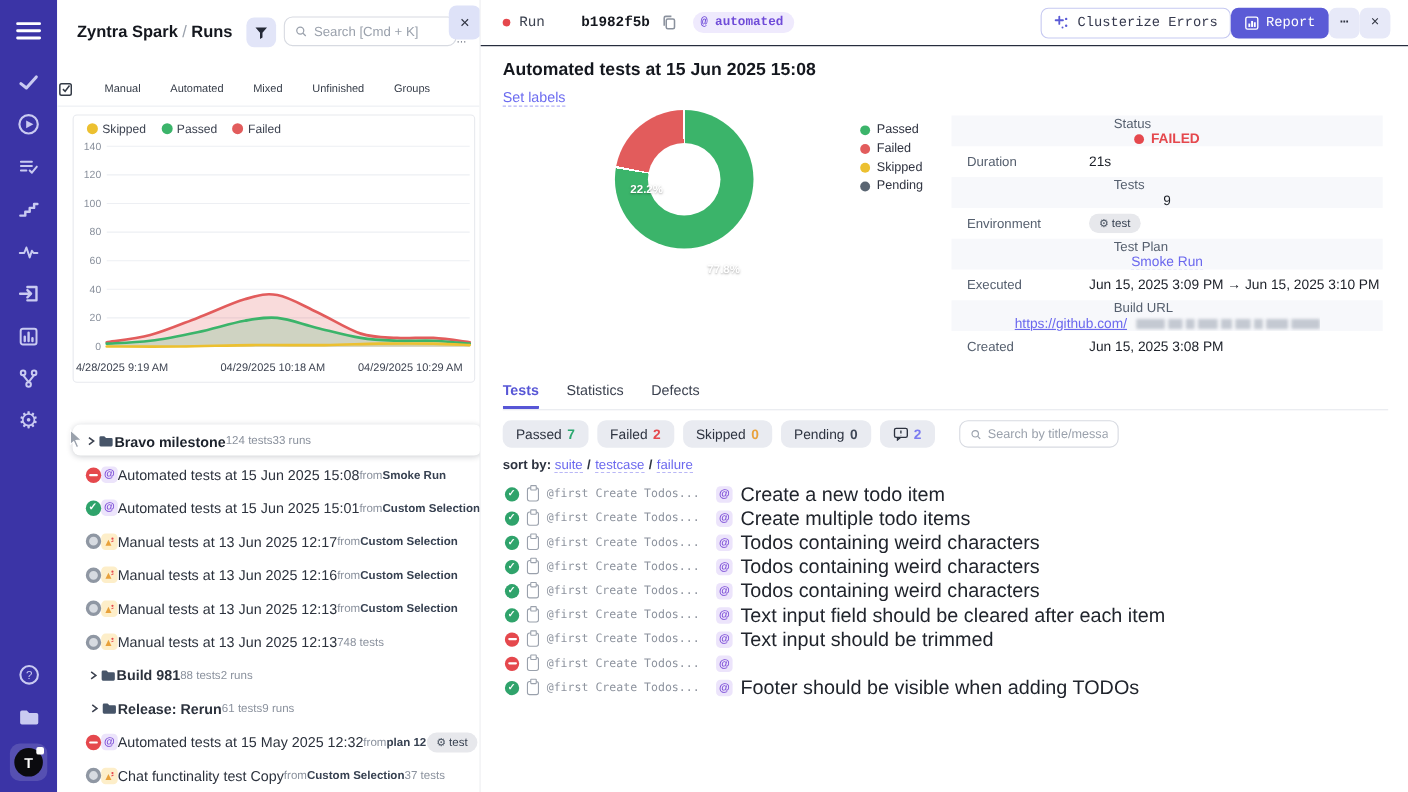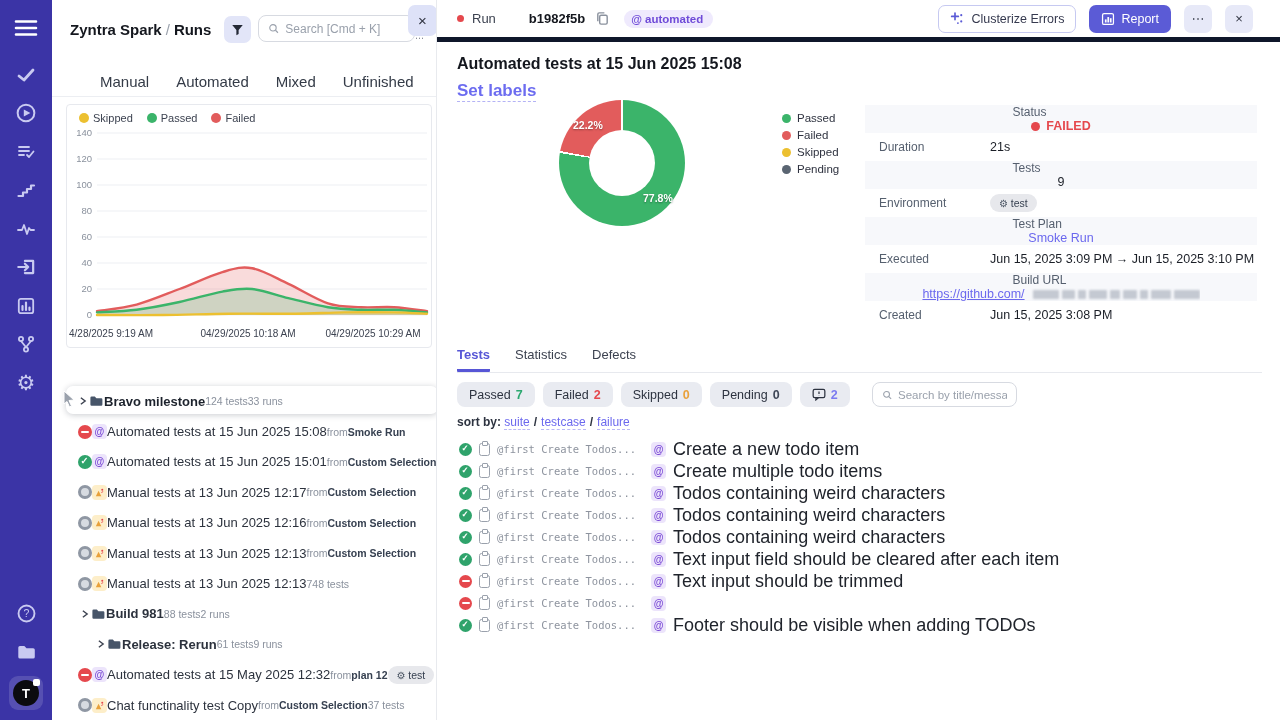--- a/index.html
+++ b/index.html
@@ -21,21 +21,21 @@
   #breadcrumb { position:absolute; left:18px; top:21px; font-size:15px; font-weight:bold; color:#14171e; }
   #breadcrumb .sep { color:#9aa1ac; font-weight:normal; padding:0 4px; }
   #filter-btn { position:absolute; left:172px; top:16px; width:27px; height:27px; background:#e2e5f8; border-radius:7px; display:flex; align-items:center; justify-content:center; cursor:pointer; }
   .search-box { display:flex; align-items:center; gap:6px; border:1px solid #d7dae1; border-radius:8px; background:#fff; padding:0 9px; }
   #lp-search { position:absolute; left:206px; top:15px; width:157px; height:27px; }
   .search-box input { border:none; outline:none; font-size:12px; color:#374151; width:100%; font-family:"Liberation Sans",sans-serif; }
   .search-box input::placeholder { color:#9aa1ac; }
   #lp-close { position:absolute; left:356px; top:5px; width:29px; height:31px; background:#dee2f8; border-radius:7px; font-size:15px; color:#2f3340; display:flex; align-items:center; justify-content:center; cursor:pointer; z-index:4; }
   #lp-close-dots { position:absolute; left:363px; top:33px; font-size:9px; color:#5b6170; z-index:3; letter-spacing:1px; }
 
-  #lp-tabs { position:absolute; left:0; top:66px; width:100%; height:31px; display:flex; align-items:center; gap:27px; padding-left:21px; border-bottom:1px solid #eceef2; font-size:15px; color:#343b47; }
+  #lp-tabs { position:absolute; left:0; top:66px; width:100%; height:31px; display:flex; align-items:center; gap:27px; border-bottom:1px solid #eceef2; font-size:10px; color:#343b47; }
   #lp-tabs .tab { cursor:pointer; }
 
   
   #chart-card { position:absolute; left:14px; top:104px; width:366px; height:244px; border:1px solid #e7e9ee; border-radius:4px; background:#fff; }
   #chart-legend { position:absolute; left:12px; top:7px; display:flex; gap:14px; font-size:11px; color:#3c4250; align-items:center; }
   .dot { display:inline-block; width:10px; height:10px; border-radius:50%; margin-right:4px; vertical-align:-1px; }
   #runs-chart-svg { position:absolute; left:0; top:20px; }
 
   
   #run-list { position:absolute; left:0; top:386px; width:100%; }
@@ -57,39 +57,39 @@
   .kind-auto { background:#ece4fb; color:#7a4ad6; font-weight:bold; font-size:10px; }
   .kind-auto::before { content:"@"; }
   .kind-manual { background:#fdeec9; }
   .chev { flex:0 0 10px; }
   .hover-card { position:absolute; left:14px; right:-2px; top:0; height:28px; background:#fff; border-radius:7px; box-shadow:0 1px 6px rgba(15,23,42,.22); z-index:1; }
   .folder-row > *:not(.hover-card) { position:relative; z-index:2; }
   #cursor { position:absolute; left:10px; top:390px; z-index:5; }
 
   
   #right-panel { position:absolute; left:437px; top:0; width:843px; height:720px; background:#fff; }
-  #rp-topbar { position:absolute; left:0; top:0; width:100%; height:42px; border-bottom:5px solid #0f172a; display:flex; align-items:center; padding:0 27px 0 20px; gap:8px; }
+  #rp-topbar { position:absolute; left:0; top:0; width:100%; height:42px; border-bottom:1px solid #0f172a; display:flex; align-items:center; padding:0 16px 0 20px; gap:8px;font-family:Liberation Mono, monospace; }
   .red-dot { width:7px; height:7px; border-radius:50%; background:#e5484d; }
   #run-label { font-size:13px; color:#3c4250; }
   #run-id { font-size:13px; font-weight:bold; color:#14171e;margin-left:25px; }
   #copy-btn { cursor:pointer; display:flex; margin-left:2px; }
   #auto-badge { background:#efeafd; color:#6f4bd8; font-size:11.5px; font-weight:bold; border-radius:10px; padding:3px 10px 3px 7px; margin-left:6px; }
   #auto-badge::before { content:"@ "; font-size:11px; }
-  #rp-actions { margin-left:auto; display:flex; gap:13px; }
+  #rp-actions { margin-left:auto; display:flex; gap:0; }
   #clusterize-btn { height:28px; border:1px solid #c6c9f1; border-radius:7px; background:#fff; display:flex; align-items:center; gap:6px; padding:0 11px; font-size:12.5px; color:#363a4f; cursor:pointer; }
   #report-btn { height:28px; border-radius:7px; background:#5b5bd6; color:#fff; display:flex; align-items:center; gap:6px; padding:0 12px; font-size:12.5px; cursor:pointer; }
   .sq-btn { width:28px; height:28px; background:#e7e9f8; border-radius:7px; display:flex; align-items:center; justify-content:center; font-size:13px; color:#2f3340; cursor:pointer; }
 
   #rp-title { position:absolute; left:20px; top:55px; font-size:16px; font-weight:bold; color:#14171e; }
-  #set-labels { position:absolute; left:20px; top:81px; font-size:17px; color:#6c6cf0; border-bottom:1px dashed #b4b3f5; cursor:pointer;font-weight:bold; }
+  #set-labels { position:absolute; left:20px; top:81px; font-size:13px; color:#6c6cf0; border-bottom:1px dashed #b4b3f5; cursor:pointer; }
 
   
   #donut { position:absolute; left:122px; top:100px; width:126px; height:126px; border-radius:50%; }
   #donut::after { content:""; position:absolute; left:30px; top:30px; width:66px; height:66px; background:#fff; border-radius:50%; }
-  .donut-lbl { position:absolute; font-size:10.5px; font-weight:bold; color:#fff; text-shadow:0 1px 2px rgba(0,0,0,.35); z-index:2; }
+  .donut-lbl { position:absolute; font-size:10.5px; font-weight:bold; color:#fff; text-shadow:0 1px 2px rgba(0,0,0,.35); z-index:2;margin-top:47px; }
   #lbl-failed { left:136px; top:119px; }
   #lbl-passed { left:743px; left:206px; top:192px; }
   #rp-legend { position:absolute; left:345px; top:112px; font-size:11.5px; color:#2f3340; }
   #rp-legend div { margin-bottom:5px; display:flex; align-items:center; }
   #rp-legend .dot { width:9px; height:9px; margin-right:6px; }
 
   
   #info-table { position:absolute; left:428px; top:105px; width:392px; }
   .info-row { height:28px; display:flex; align-items:center; }
   .info-row.shade { background:#f7f8fb;flex-direction:column; }
@@ -373,21 +373,21 @@
           <path d="M4,2.5 L10,7 L4,11.5" fill="none" stroke="#3c4250" stroke-width="2"></path>
         </svg>
       <svg width="16" height="16" viewBox="0 0 20 20">
           <path d="M3,6 a1.5,1.5 0 0 1 1.5,-1.5 h4 l2,2 h6 a1.5,1.5 0 0 1 1.5,1.5 v6.5 a1.5,1.5 0 0 1 -1.5,1.5 h-12 a1.5,1.5 0 0 1 -1.5,-1.5 z" fill="#475569"></path>
         </svg>
       <span class="rt" style="font-weight:bold">Build 981</span>
       <span class="meta">88 tests</span>
       <span class="meta">2 runs</span>
     </div>
 
-    <div class="run-row" style="padding-left:44px">
+    <div class="run-row" style="padding-left:29px">
       <svg class="chev" width="10" height="10" viewBox="0 0 14 14">
           <path d="M4,2.5 L10,7 L4,11.5" fill="none" stroke="#3c4250" stroke-width="2"></path>
         </svg>
       <svg width="16" height="16" viewBox="0 0 20 20">
           <path d="M3,6 a1.5,1.5 0 0 1 1.5,-1.5 h4 l2,2 h6 a1.5,1.5 0 0 1 1.5,1.5 v6.5 a1.5,1.5 0 0 1 -1.5,1.5 h-12 a1.5,1.5 0 0 1 -1.5,-1.5 z" fill="#475569"></path>
         </svg>
       <span class="rt" style="font-weight:bold">Release: Rerun</span>
       <span class="meta">61 tests</span>
       <span class="meta">9 runs</span>
     </div>

